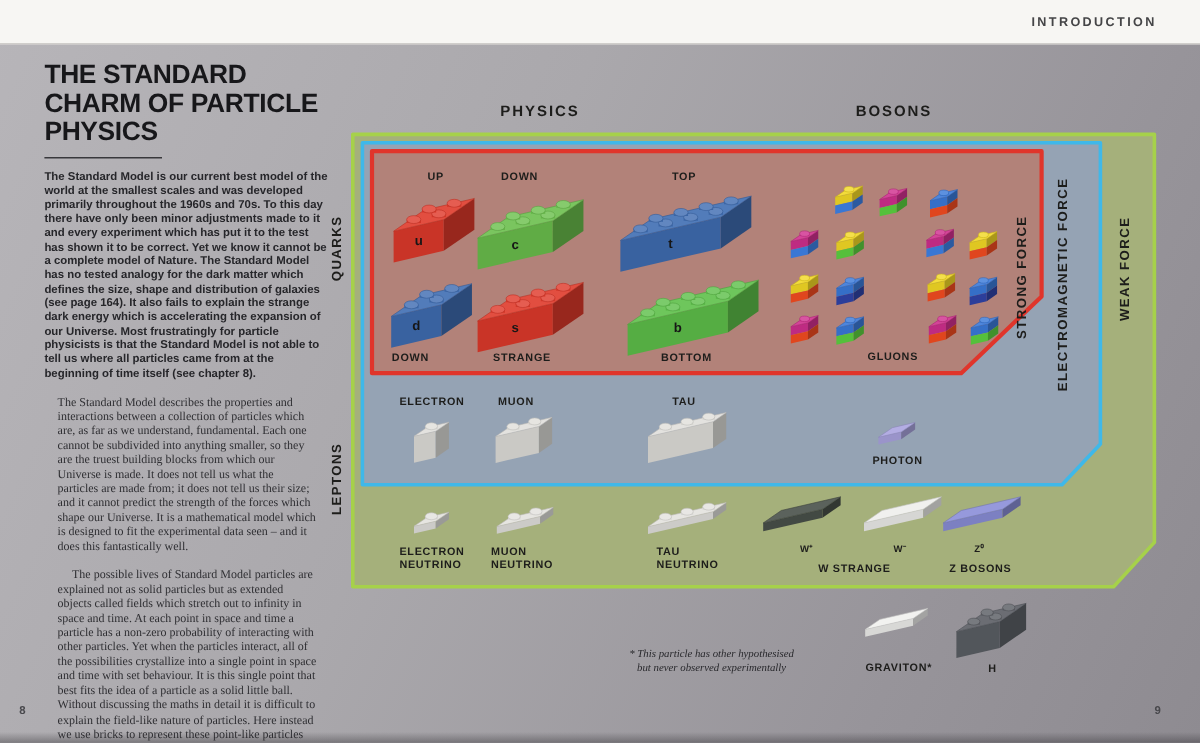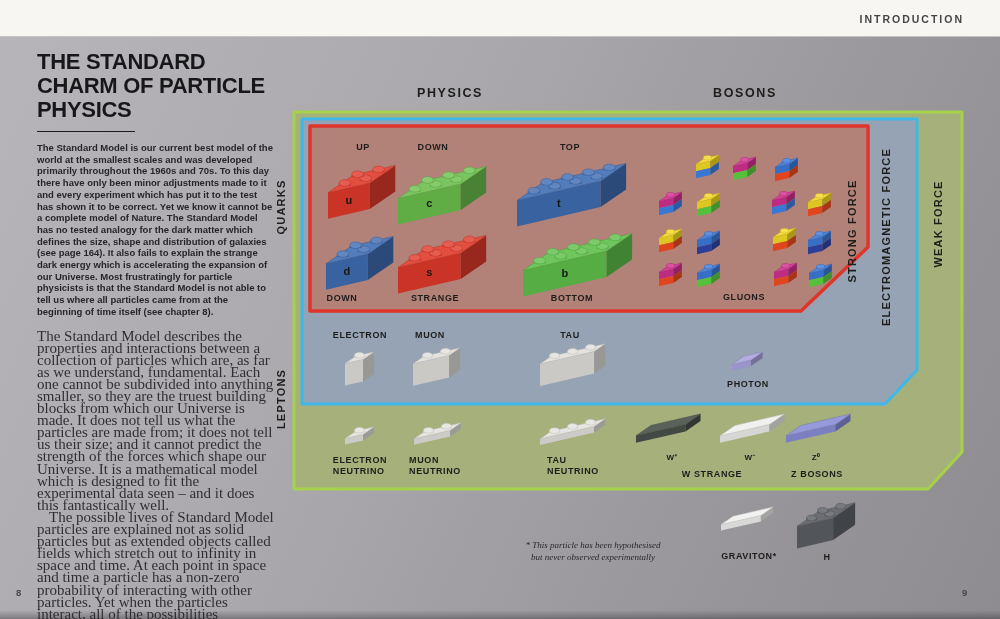--- a/index.html
+++ b/index.html
@@ -10,21 +10,21 @@
         background:linear-gradient(to bottom,rgba(0,0,0,0),rgba(40,38,42,.38));pointer-events:none;}
   .topbar{position:absolute;top:0;left:0;right:0;height:36px;background:#f7f6f3;
         border-bottom:1px solid #c6c4c1;}
   .sec{position:absolute;right:36px;top:13px;font-size:10.5px;font-weight:800;
         letter-spacing:2px;color:#454547;}
   .left-col{position:absolute;left:37px;top:50px;width:238px;}
   .left-col h1{margin:0;font-size:22px;line-height:24px;font-weight:900;
         letter-spacing:-0.3px;color:#17171a;}
   .title-rule{width:98px;border:0;border-top:1.6px solid #1b1b1e;margin:9px 0 10px 0;}
   .lead{margin:0 0 12px 0;font-size:9.5px;line-height:11.7px;font-weight:700;color:#26262a;}
-  .body-p{margin:0;font-family:"Liberation Serif",serif;font-size:15px;line-height:12.1px;color:#2f2f33;}
+  .body-p{margin:11px;font-family:"Liberation Serif",serif;font-size:10px;line-height:12.1px;color:#2f2f33;}
   .indent{text-indent:12px;}
   #regions{position:absolute;left:0;top:0;pointer-events:none;}
   .hlabel{position:absolute;transform:translate(-50%,-50%);font-weight:800;
         font-size:12.5px;letter-spacing:1.6px;color:#1d1d1b;white-space:nowrap;}
   .vlabel{position:absolute;transform:translate(-50%,-50%) rotate(-90deg);font-weight:800;
         font-size:11px;letter-spacing:1.2px;color:#1d1d1b;white-space:nowrap;}
   .plabel{position:absolute;transform:translate(-50%,-50%);font-weight:800;font-size:9px;
         letter-spacing:.6px;color:#1d1d1b;line-height:10.5px;white-space:nowrap;}
   .plabel.xs{font-size:8px;letter-spacing:.3px;}
   .brick{position:absolute;}
@@ -462,18 +462,18 @@
           <polygon points="23.4,16.9 33.7,16.9 33.7,14.4 23.4,14.4" fill="rgb(83,86,92)"></polygon>
           <ellipse cx="28.6" cy="14.4" rx="5.1" ry="2.9" fill="rgb(118,121,126)" stroke="rgb(75,78,83)" stroke-width="0.5"></ellipse>
           <polygon points="41.5,12.7 51.7,12.7 51.7,10.2 41.5,10.2" fill="rgb(83,86,92)"></polygon>
           <ellipse cx="46.6" cy="10.2" rx="5.1" ry="2.9" fill="rgb(118,121,126)" stroke="rgb(75,78,83)" stroke-width="0.5"></ellipse>
         </svg></div>
       <div class="plabel" style="left: 827px; top: 557px;">
         <div>H</div>
       </div>
     </div>
 
-  <div class="footnote">* This particle has been hypothesised
+  <div class="footnote">* This particle has other hypothesised
 but never observed experimentally</div>
 
   <div class="pageno" style="left:16px;top:587px">8</div>
   <div class="pageno" style="left:962px;top:587px">9</div>
 </div>
 
 </body></html>

